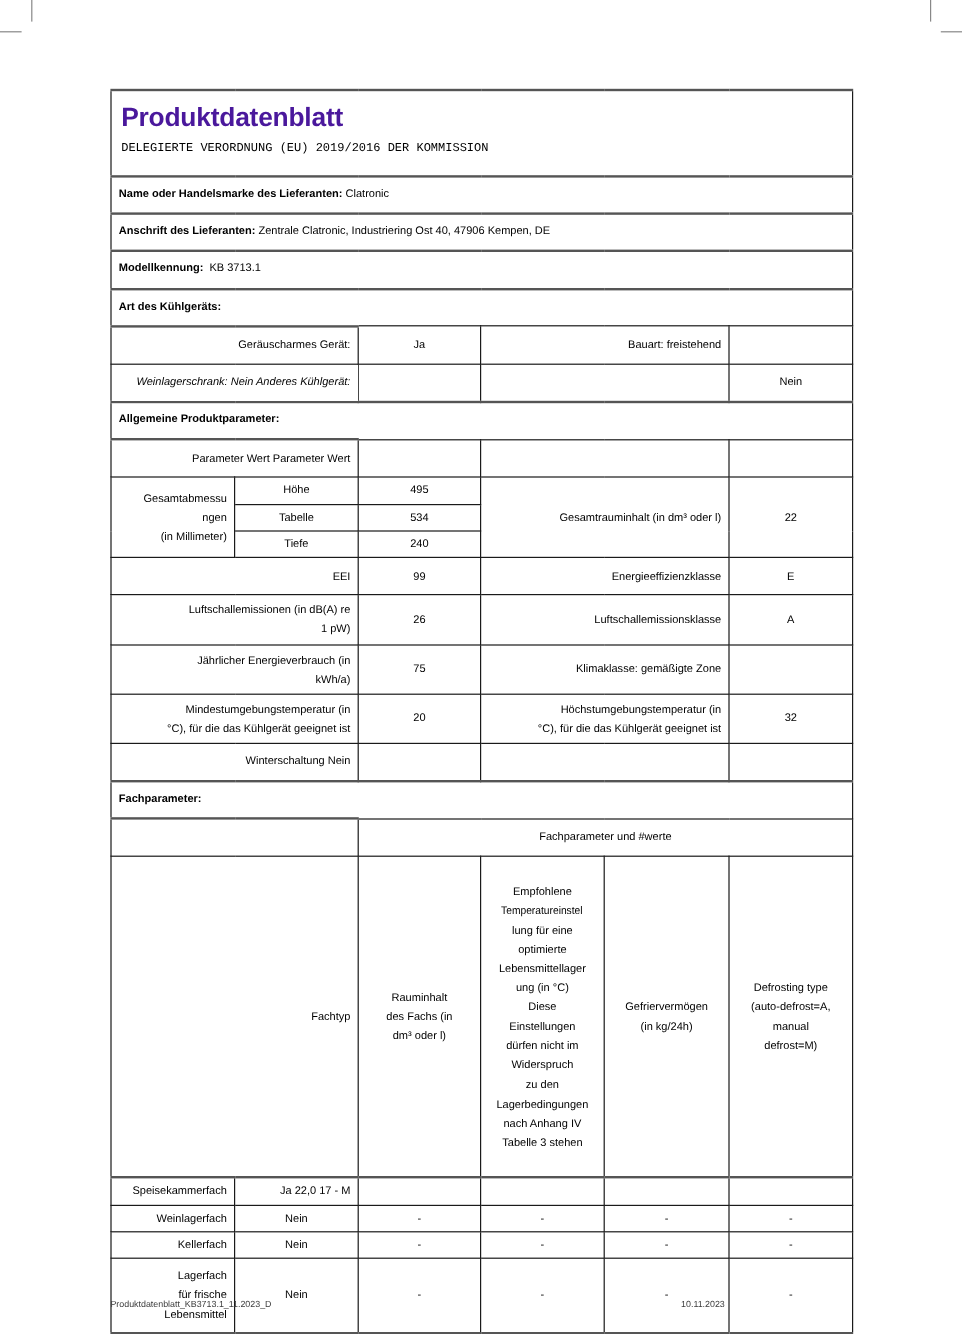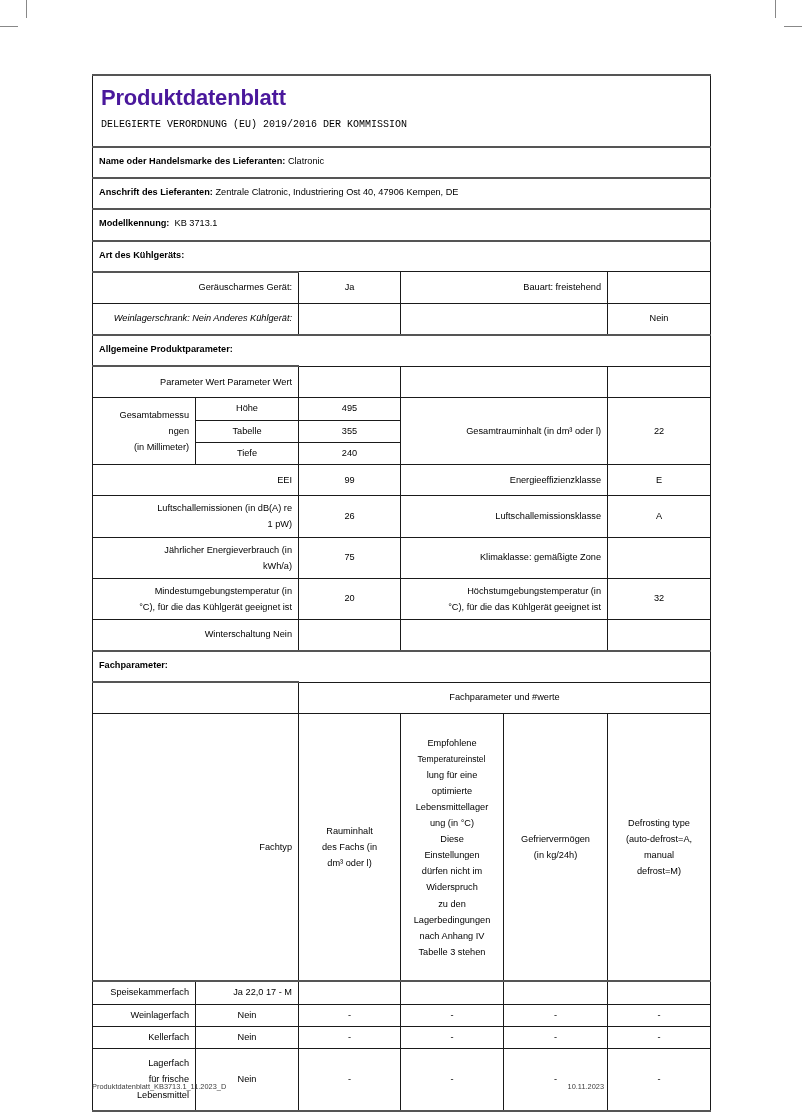--- a/index.html
+++ b/index.html
@@ -178,21 +178,21 @@
         <div>ngen</div>
         <div>(in Millimeter)</div>
       </td>
       <td class="c">Höhe</td>
       <td class="c">495</td>
       <td rowspan="3" colspan="2" class="l">Gesamtrauminhalt (in dm³ oder l)</td>
       <td rowspan="3" class="c">22</td>
     </tr>
     <tr>
       <td class="c">Tabelle</td>
-      <td class="c">355</td>
+      <td class="c">534</td>
     </tr>
     <tr>
       <td class="c">Tiefe</td>
       <td class="c">240</td>
     </tr>
 
     <tr class="rowtall">
       <td colspan="2" class="l">EEI</td>
       <td class="c">99</td>
       <td colspan="2" class="l">Energieeffizienzklasse</td>

